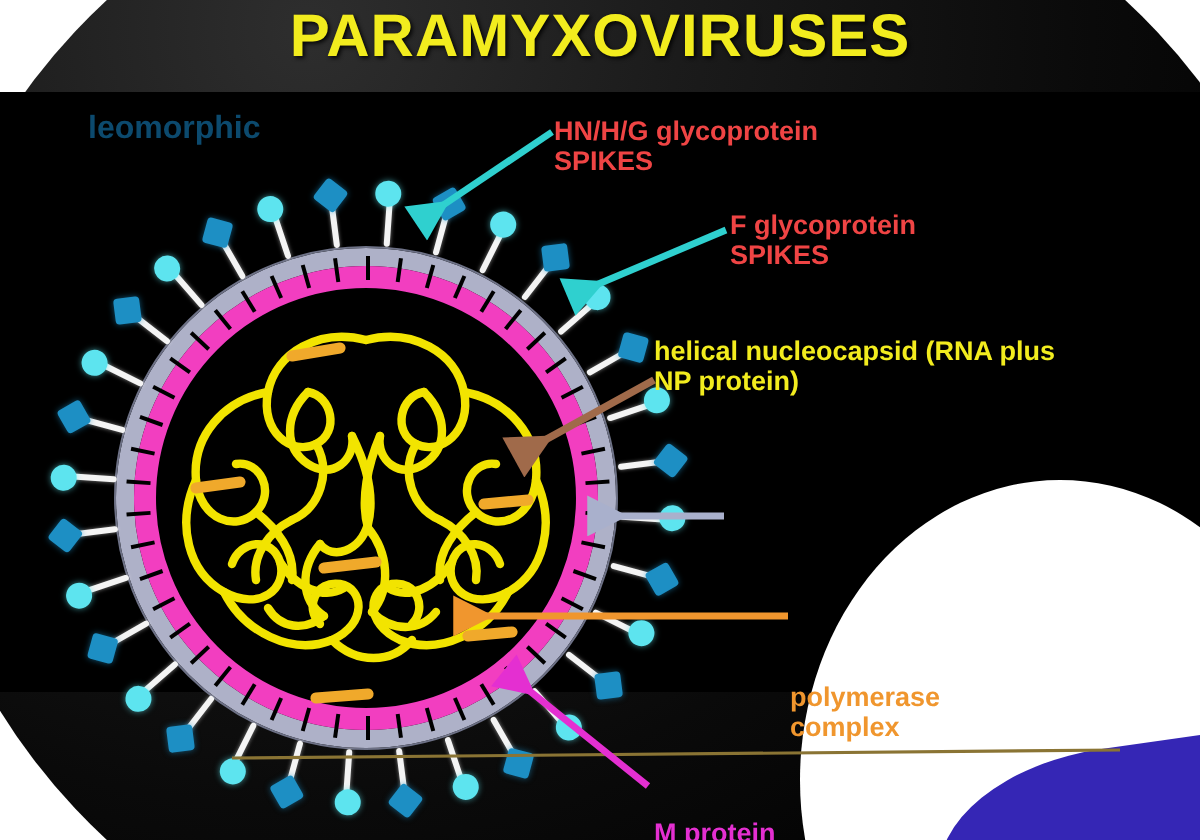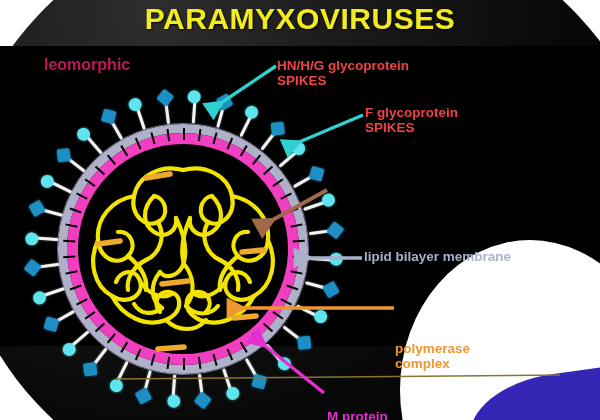--- a/index.html
+++ b/index.html
@@ -105,21 +105,21 @@
     transform:rotate(45deg);
     border-radius:2px;
     box-shadow:0 0 3px rgba(29,143,196,.6);
   }
 
   
   .nucleocapsid{position:absolute;left:0;top:0;width:290px;height:290px;}
 
   
   .lbl{ position:absolute; font-weight:bold; line-height:1.12; white-space:pre; }
-  .lbl-pleo{ left:44px; top:56px; font-size:16px; color:#be185d; }
+  .lbl-pleo{ left:44px; top:56px; font-size:16px; color:#0c4a6e; }
   .lbl-hn{ left:277px; top:58px; font-size:13.5px; color:#ef4444; }
   .lbl-f{ left:365px; top:105px; font-size:13.5px; color:#ef4444; }
   .lbl-helical{ left:327px; top:168px; font-size:13.5px; color:#f2ec1e; }
   .lbl-lipid{ left:364px; top:249px; font-size:13.5px; color:#a9b0cc; }
   .lbl-poly{ left:395px; top:294px; font-size:13.5px; color:#f0962e;margin-top:47px; }
   .lbl-m{ left:327px; top:385px; font-size:13.5px; color:#e42fd1;margin-top:24px; }
 
   svg.overlay{position:absolute;left:0;top:0;width:600px;height:420px;pointer-events:none;}
 </style>
 </head>
@@ -386,18 +386,19 @@
     <line x1="394" y1="308" x2="228" y2="308" stroke="#f0962e" stroke-width="3.4" marker-end="url(#aho)"></line>
     <line x1="116" y1="379" x2="560" y2="375" stroke="#8a7434" stroke-width="1.6"></line>
     <line x1="324" y1="393" x2="253" y2="336" stroke="#e42fd1" stroke-width="3.4" marker-end="url(#ahm)"></line>
   </svg>
 
   <div class="lbl lbl-pleo">leomorphic</div>
   <div class="lbl lbl-hn">HN/H/G glycoprotein
 SPIKES</div>
   <div class="lbl lbl-f">F glycoprotein
 SPIKES</div>
-  <div class="lbl lbl-lipid">lipid bilayer membrane</div>
+  <div class="lbl lbl-helical">helical nucleocapsid (RNA plus
+NP protein)</div>
   <div class="lbl lbl-poly">polymerase
 complex</div>
   <div class="lbl lbl-m">M protein</div>
 
 </div>
 
 </body></html>

